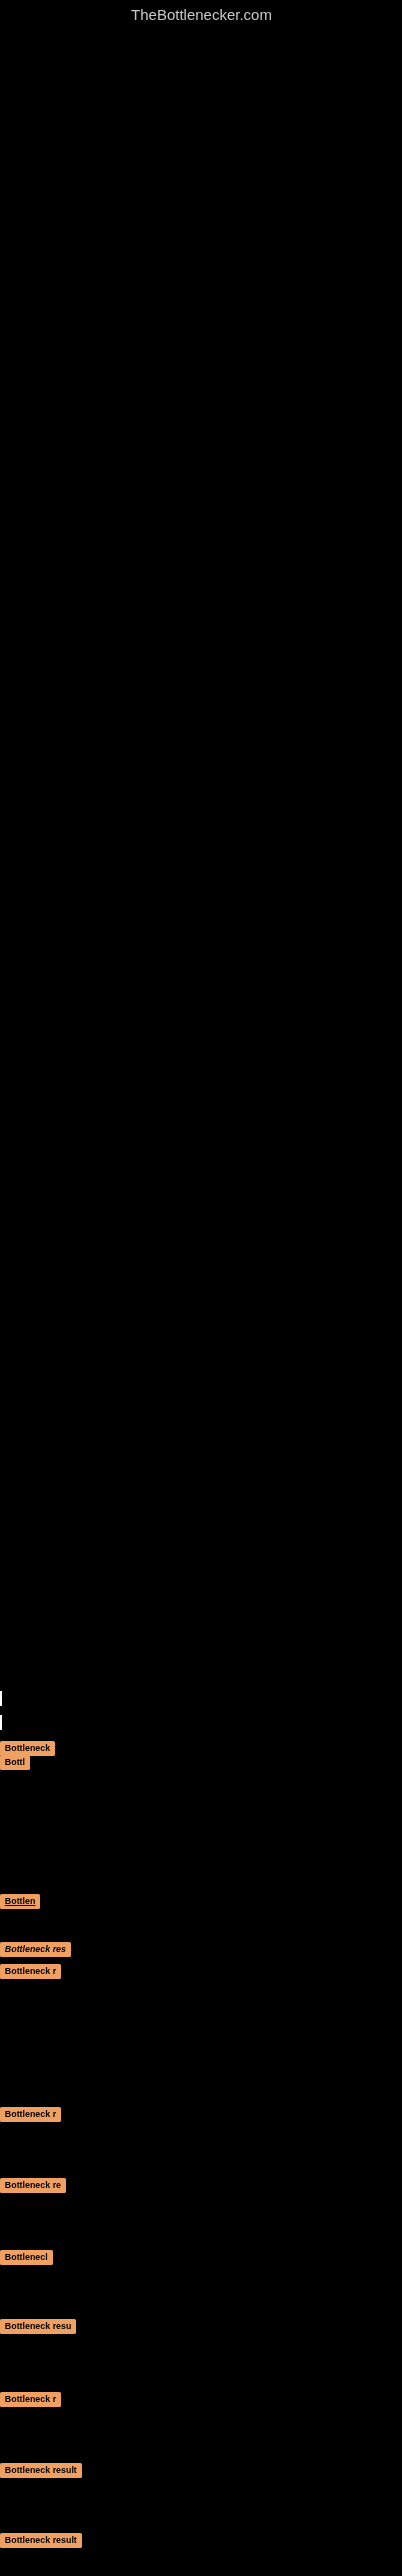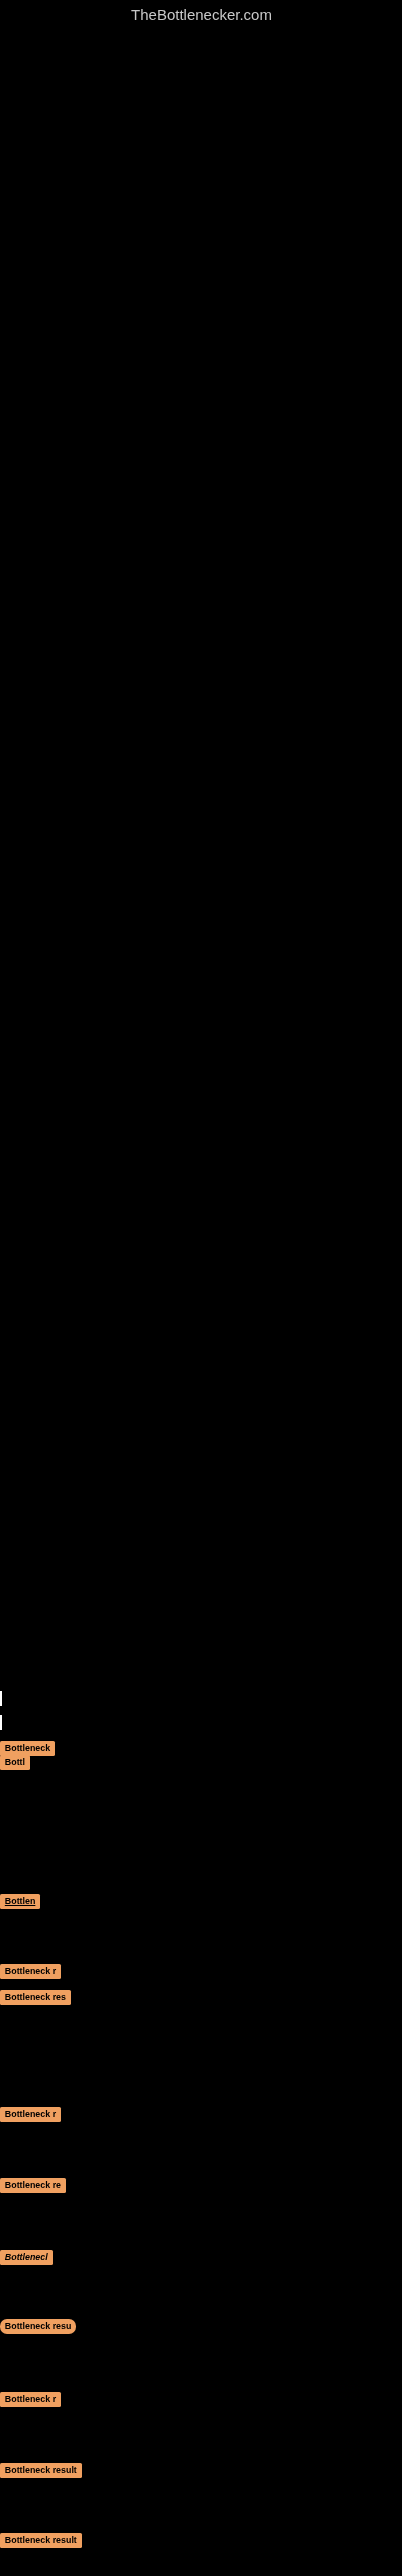--- a/index.html
+++ b/index.html
@@ -43,22 +43,22 @@
 
 <div style="position:absolute; top:1691px; left:0; width:2.4px; height:14.5px; background-color:#ffffff;"></div>
 
 <div style="position:absolute; top:1715px; left:0; width:2.4px; height:14.5px; background-color:#ffffff;"></div>
 
 <div id="labels-container">
     <span class="bottleneck-label" style="top: 1755px;">Bottl</span>
     <span class="bottleneck-label" style="top: 1741px;">Bottleneck</span>
     <span class="bottleneck-label" style="top: 1894px; text-decoration: underline;">Bottlen</span>
     <span class="bottleneck-label" style="top: 1964px;">Bottleneck r</span>
-    <span class="bottleneck-label" style="top: 1990px;">Bottleneck res</span>
+    <span class="bottleneck-label" style="top: 1942px; font-style: italic;">Bottleneck res</span>
     <span class="bottleneck-label" style="top: 2107px;">Bottleneck r</span>
     <span class="bottleneck-label" style="top: 2178px;">Bottleneck re</span>
-    <span class="bottleneck-label" style="top: 2250px; font-style: italic;">Bottlenecl</span>
-    <span class="bottleneck-label" style="top: 2319px; border-radius: 7px;">Bottleneck resu</span>
+    <span class="bottleneck-label" style="top: 2250px;">Bottlenecl</span>
+    <span class="bottleneck-label" style="top: 2319px;">Bottleneck resu</span>
     <span class="bottleneck-label" style="top: 2392px;">Bottleneck r</span>
     <span class="bottleneck-label" style="top: 2463px;">Bottleneck result</span>
     <span class="bottleneck-label" style="top: 2533px;">Bottleneck result</span>
   </div>
 
 
 </body></html>

